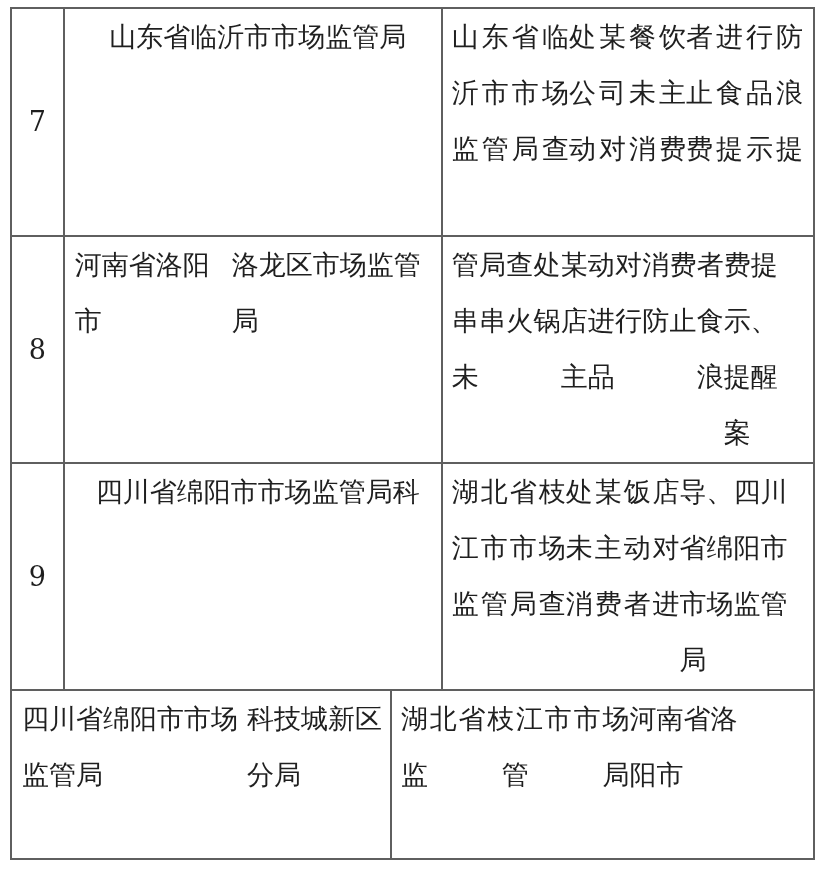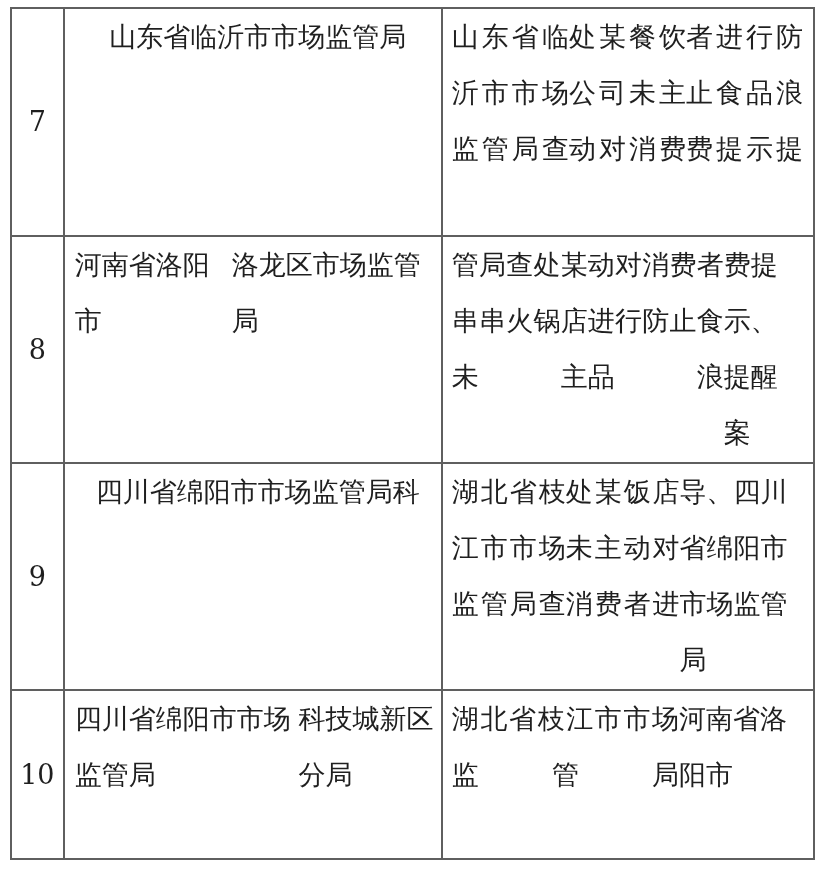--- a/index.html
+++ b/index.html
@@ -117,23 +117,20 @@
         <div class="line lline">四川省绵阳市市场监管局科</div>
       </div>
       <div class="cell ccase">
         <div class="line jline">湖北省枝江市市场监管局查</div>
         <div class="line jline">处某饭店未主动对消费者进</div>
         <div class="line lline">导、四川省绵阳市市场监管局</div>
       </div>
     </div>
 
     <div class="trow r3">
-      <div class="cell cnum">
-        <div class="line lline">10</div>
-      </div>
       <div class="cell cagency">
         <div class="line lline">四川省绵阳市市场监管局</div>
         <div class="line lline">科技城新区分局</div>
       </div>
       <div class="cell ccase">
         <div class="line jline">湖北省枝江市市场监管局</div>
         <div class="line lline">河南省洛阳市</div>
       </div>
     </div>
 

